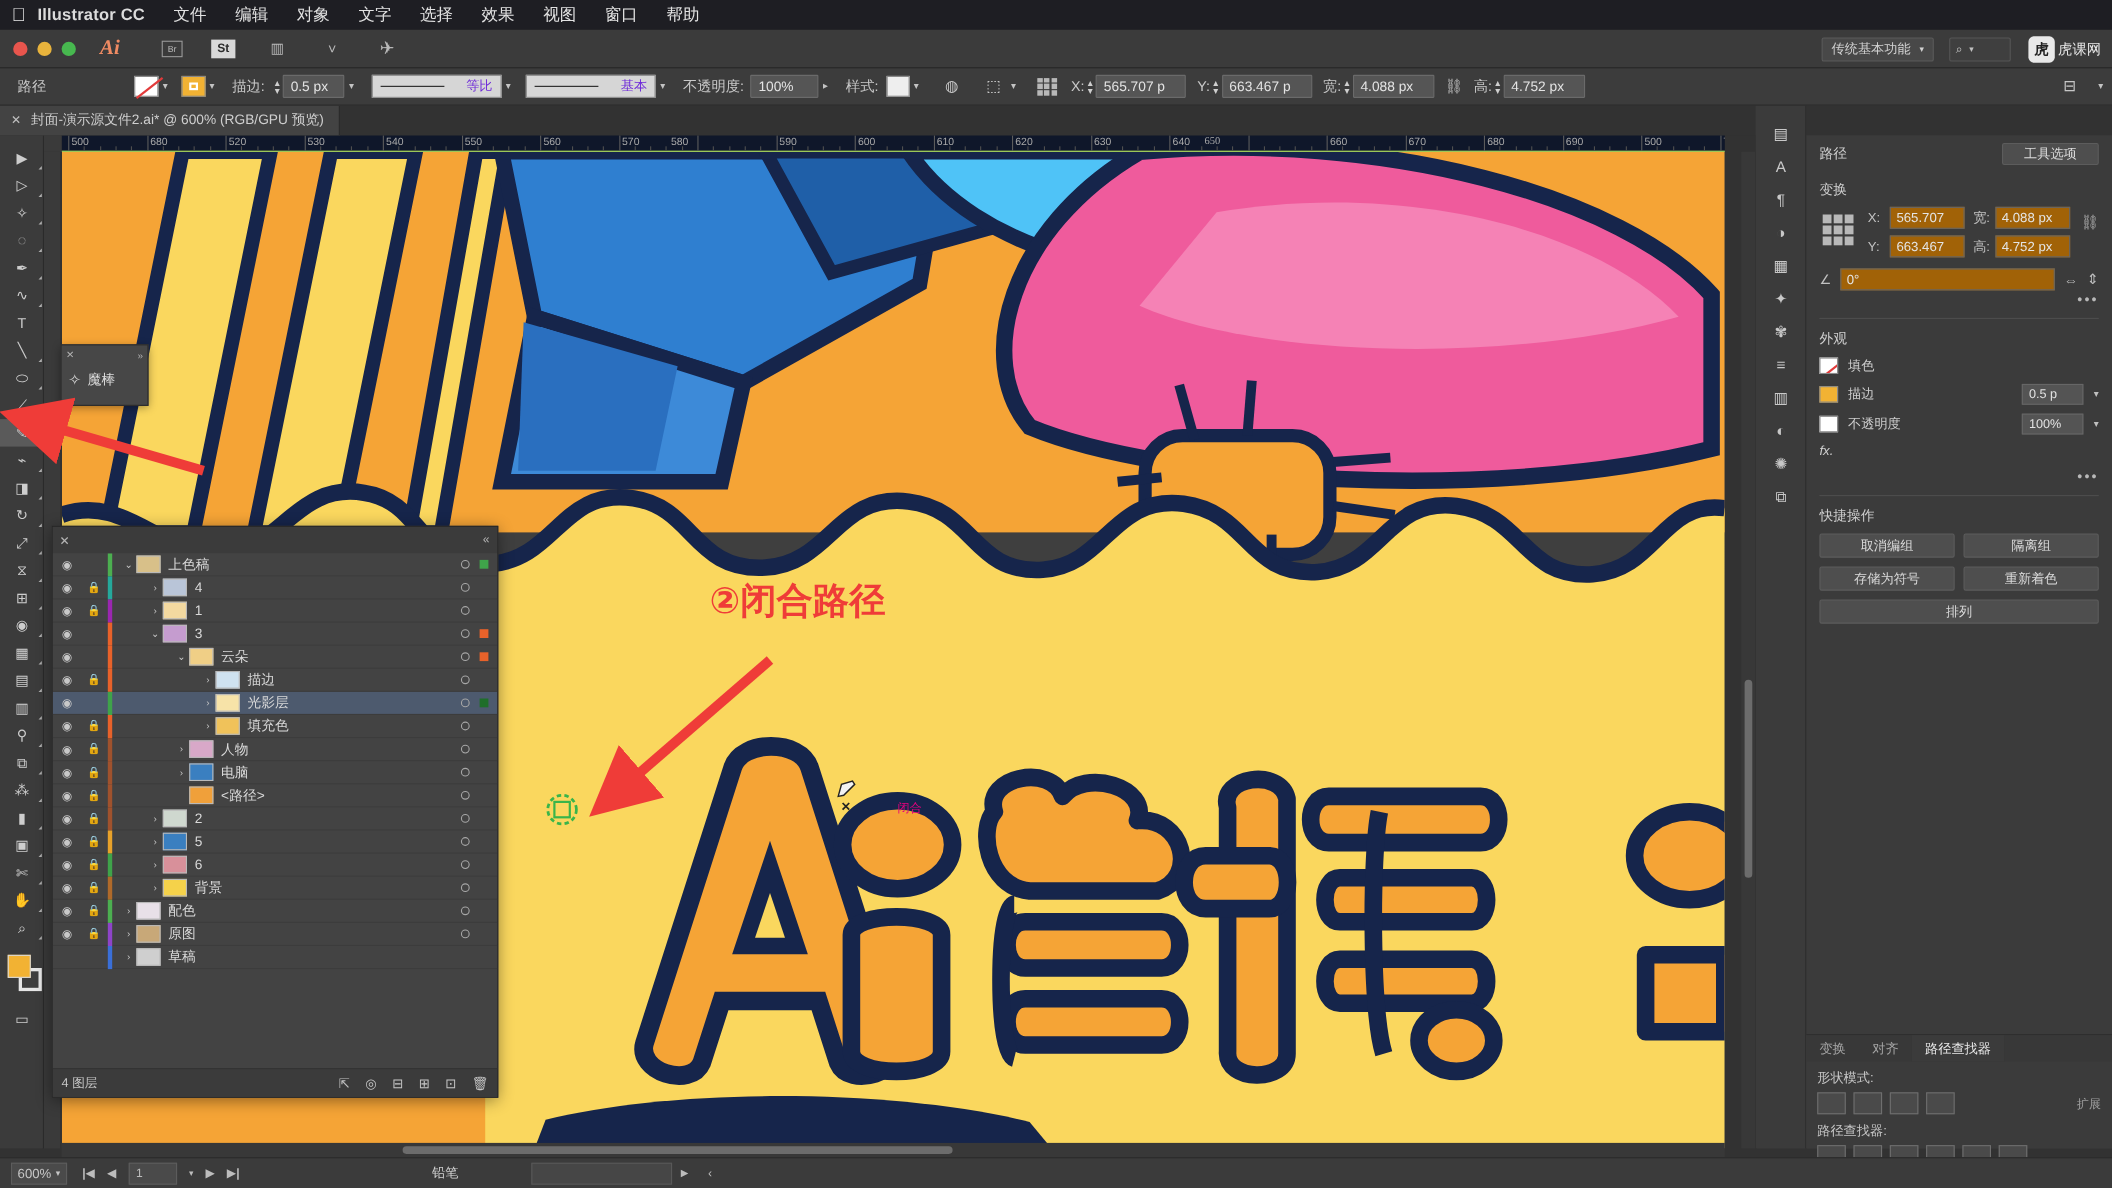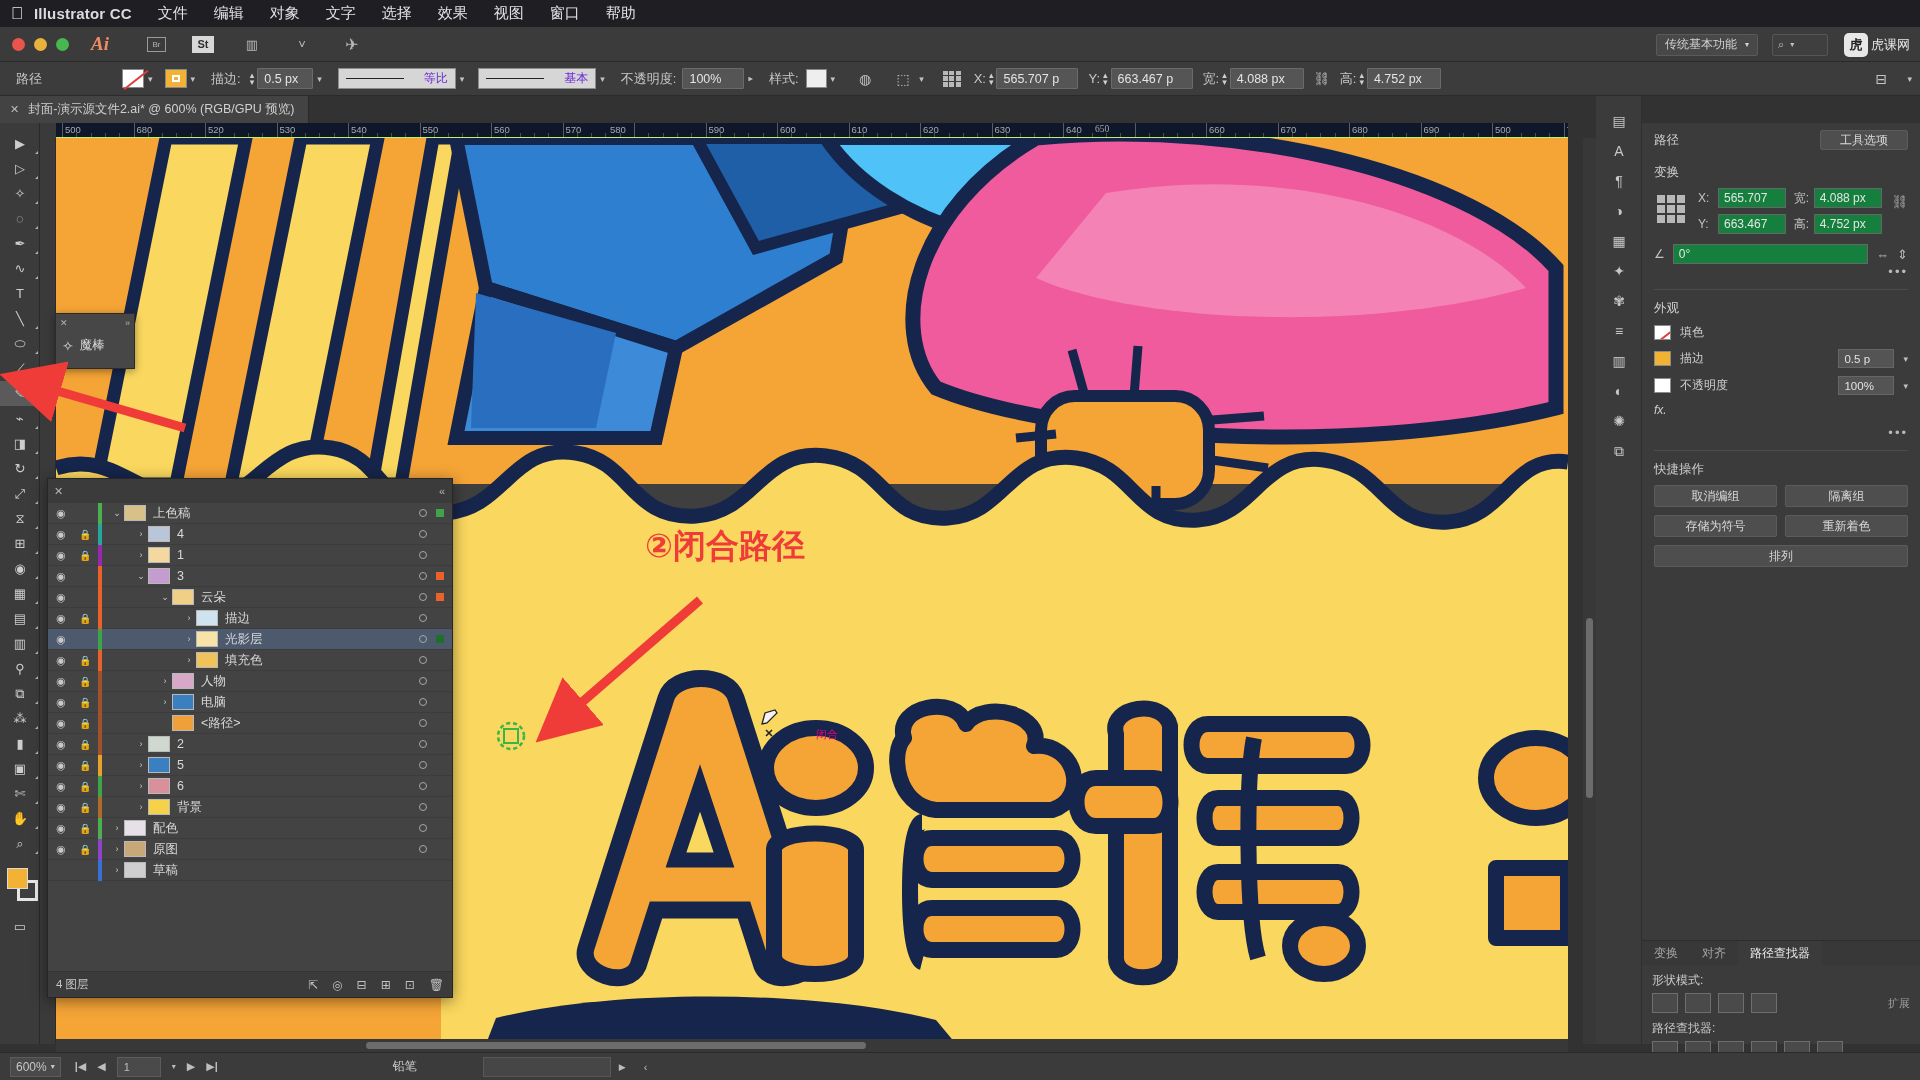--- a/index.html
+++ b/index.html
@@ -144,21 +144,21 @@
   .rd-tabs { height:26px; display:flex; align-items:stretch; background:#383838; }
   .rd-tab { padding:0 16px; display:flex; align-items:center; font-size:12.5px; color:#a8a8a8; }
   .rd-tab.active { background:#3b3b3b; color:#e8e8e8; }
   .rd-sec { padding:8px 12px 0 12px; }
   .rd-title { color:#cfcfcf; font-size:12.5px; margin-bottom:7px; }
   .rd-btn { background:#4e4e4e; border:1px solid #5c5c5c; height:22px; color:#dadada; font-size:12px;
      display:flex; align-items:center; justify-content:center; border-radius:2px; }
   .rd-grid2 { display:grid; grid-template-columns:1fr 1fr; gap:8px; }
   .rd-field { display:flex; align-items:center; gap:6px; }
   .rd-flabel { color:#c2c2c2; font-size:12px; width:14px; }
-  .rd-input { background:#15803d; border:1px solid #666; height:20px; flex:1; color:#e4e4e4;
+  .rd-input { background:#a16207; border:1px solid #666; height:20px; flex:1; color:#e4e4e4;
      font-size:12px; display:flex; align-items:center; padding:0 5px; }
   .rd-sepline { height:1px; background:#4c4c4c; margin:10px 0; }
   .rd-row { display:flex; align-items:center; gap:9px; margin-bottom:8px; }
   .rd-sw { width:17px; height:15px; border:1px solid #8b8b8b; }
   .rd-lbl { color:#cecece; font-size:12px; }
   .rd-small { background:#545454; border:1px solid #666; height:19px; color:#e2e2e2; font-size:11.5px;
      display:flex; align-items:center; padding:0 5px; min-width:56px; }
   .rd-dots { color:#b8b8b8; font-size:13px; text-align:right; letter-spacing:2px; }
 
   

